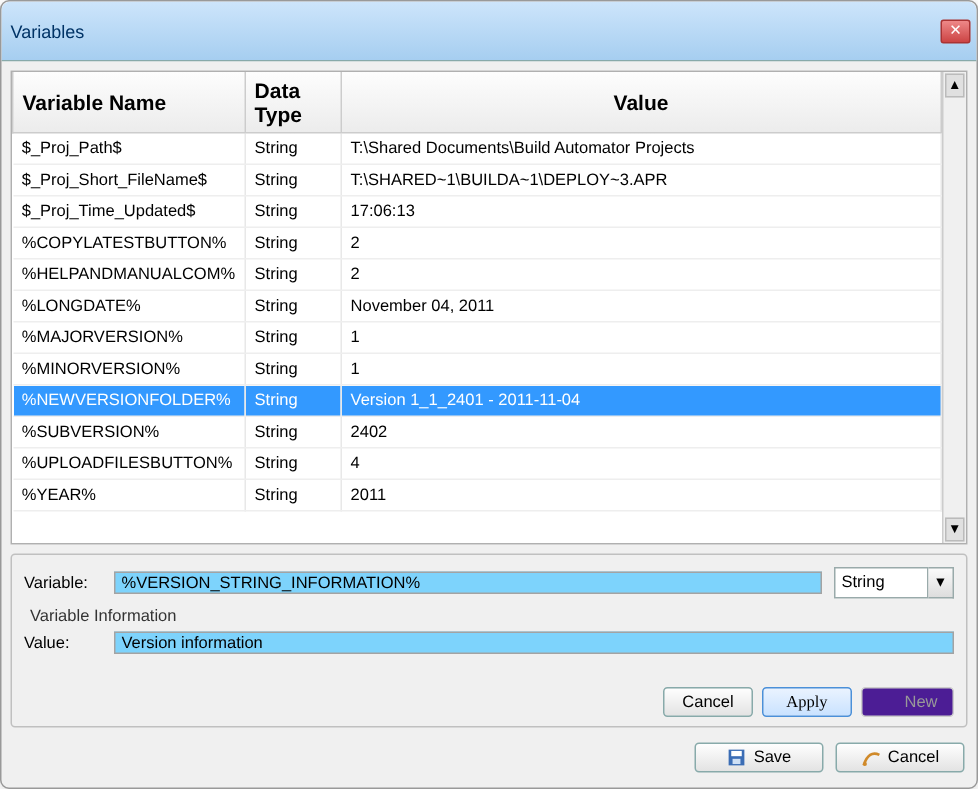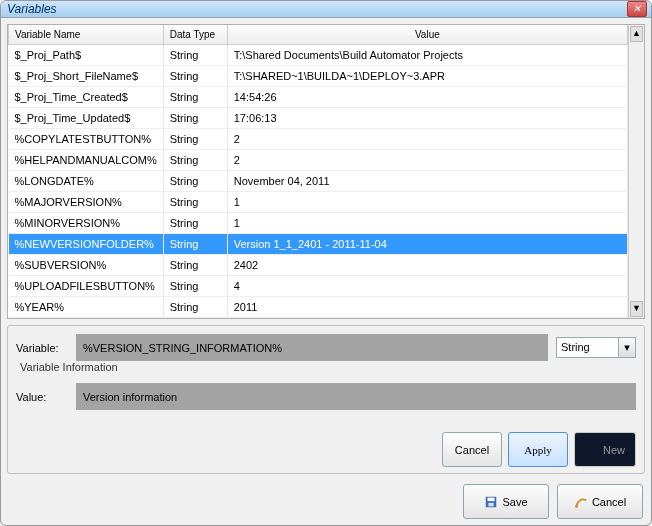--- a/index.html
+++ b/index.html
@@ -11,21 +11,20 @@
   background: #f0f0f0; display: flex; flex-direction: column;
   box-shadow: 0 2px 8px rgba(0,0,0,0.15);
 }
 
 .titlebar {
   height: 40px;
   background: linear-gradient(#cde5fb, #a6cef0);
   border-bottom: 1px solid #8aa;
   display: flex; align-items: center; padding: 0 4px;
   border-radius: 6px 6px 0 0;
-  font-style: italic;
 }
 .titlebar .title { font-size: 12px; color: #003366; padding-left: 2px; flex: 1; }
 .close-btn {
   width: 20px; height: 16px;
   background: linear-gradient(#e88,#c44);
   border: 1px solid #a33; border-radius: 2px;
   color: #fff; font-size: 10px; line-height: 13px; text-align: center;
   cursor: pointer;
 }
 
@@ -33,22 +32,22 @@
 
 .grid-wrap {
   flex: 1; background: #fff; border: 1px solid #b0b0b0;
   display: flex; position: relative;
 }
 .grid-scroll { flex: 1; overflow: hidden; }
 table { border-collapse: collapse; width: 100%; }
 thead th {
   background: linear-gradient(#fdfdfd,#ececec);
   border: 1px solid #ccc; border-top: none;
-  font-weight: normal; text-align: left; padding: 4px 6px;
-  font-size: 10px;
+  font-weight: bold; text-align: left; padding: 4px 6px;
+  font-size: 14px;
 }
 thead th:nth-child(1){ width: 128px; }
 thead th:nth-child(2){ width: 64px; }
 thead th.center { text-align: center; }
 tbody td {
   border-right: 1px solid #e8e8e8;
   border-bottom: 1px solid #eee;
   padding: 4px 6px; white-space: nowrap; overflow: hidden;
 }
 tbody tr.selected td { background: #3399ff; color: #fff; }
@@ -63,36 +62,36 @@
   border: 1px solid #c0c0c0; border-radius: 3px;
   padding: 8px 8px 6px 8px; position: relative; background: #f0f0f0;
 }
 .group-title {
   position: absolute; top: -8px; left: 8px;
   background: #f0f0f0; padding: 0 4px; font-size: 11px; color: #333; margin-top: 43px;
 }
 .form-row { display: flex; align-items: center; gap: 8px; margin-bottom: 22px; }
 .form-row label { width: 52px; text-align: left; }
 .text-input {
-  flex: 1; height: 27px; border: 3px solid #a3a3a3; background: #a3a3a3;
+  flex: 1; height: 15px; border: 1px solid #a3a3a3; background: #7dd3fc;
   padding: 0 4px; font: inherit;
 }
 .dropdown { width: 80px; display: flex; }
 .dropdown .dd-val { flex:1; border: 1px solid #9aa; background:#fff; padding:0 4px; height:21px; line-height:19px; }
 .dropdown .dd-btn { width:17px; height:21px; border:1px solid #9aa; border-left:none; background:linear-gradient(#fafafa,#ddd); text-align:center; line-height:18px; cursor:pointer; }
 .btn-row { display:flex; justify-content:flex-end; gap:6px; margin-top:4px; }
 .btn {
-  min-width: 60px; height: 35px; padding: 0 10px;
+  min-width: 60px; height: 20px; padding: 0 10px;
   border: 1px solid #8aa; border-radius: 3px;
   background: linear-gradient(#fefefe,#e3e3e3);
   font: inherit; cursor: pointer;
   display: inline-flex; align-items: center; justify-content: center; gap: 4px;
 }
 .btn.default { border-color:#4b90d9; background: linear-gradient(#eaf3ff,#c9e2ff); font-family: Liberation Serif, serif; }
-.btn.disabled { color:#999; border-color:#ccc; background:#0f172a; cursor:default;padding-left:28px; }
+.btn.disabled { color:#999; border-color:#ccc; background:#4c1d95; cursor:default;padding-left:28px; }
 .btn.wide { min-width: 86px; }
 
 .footer { display:flex; justify-content:flex-end; gap:8px; padding: 4px 2px; }
 
 .icon-save, .icon-cancel { display:inline-block; }
 .icon-save svg, .icon-cancel svg { width:14px; height:14px; display:block; }
 </style>
 </head>
 <body>
 
@@ -117,25 +116,20 @@
           <tbody id="grid-body">
               <tr>
                 <td>$_Proj_Path$</td>
                 <td>String</td>
                 <td>T:\Shared Documents\Build Automator Projects</td>
               </tr>
               <tr>
                 <td>$_Proj_Short_FileName$</td>
                 <td>String</td>
                 <td>T:\SHARED~1\BUILDA~1\DEPLOY~3.APR</td>
-              </tr>
-              <tr>
-                <td>$_Proj_Time_Created$</td>
-                <td>String</td>
-                <td>14:54:26</td>
               </tr>
               <tr>
                 <td>$_Proj_Time_Updated$</td>
                 <td>String</td>
                 <td>17:06:13</td>
               </tr>
               <tr>
                 <td>%COPYLATESTBUTTON%</td>
                 <td>String</td>
                 <td>2</td>

